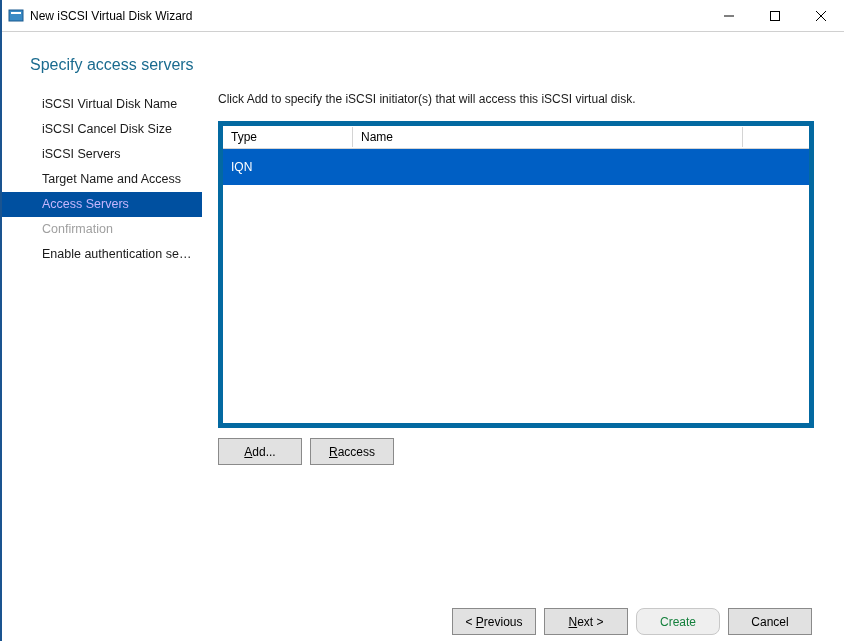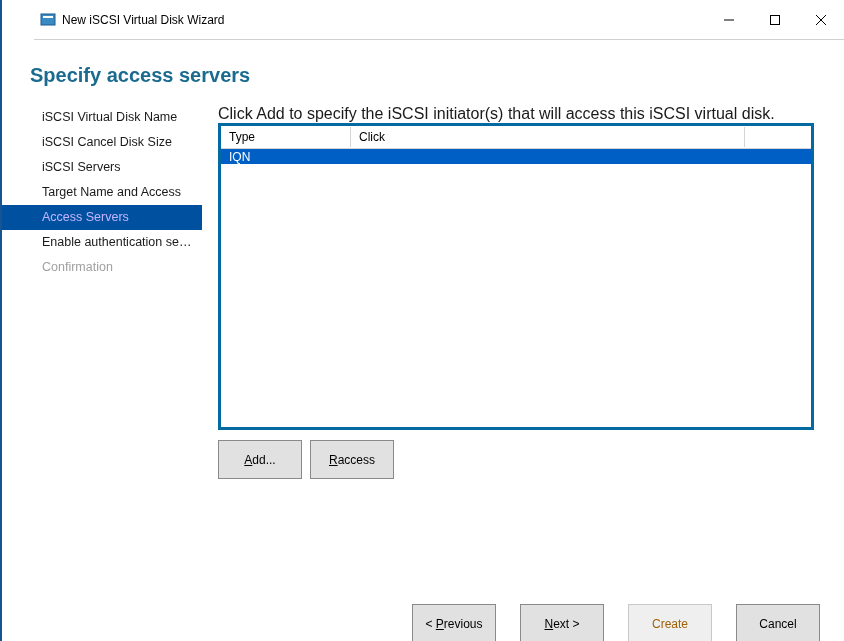--- a/index.html
+++ b/index.html
@@ -8,27 +8,26 @@
     padding: 0;
     font-family: "Segoe UI", Tahoma, sans-serif;
     font-size: 12px;
     background: #fff;
     width: 844px;
     height: 641px;
     overflow: hidden;
     border-left: 2px solid #1a5490;
   }
   .titlebar {
-    height: 40px;
+    height: 32px;
     background: #fff;
     border-bottom: 1px solid #d0d0d0;
     display: flex;
     align-items: center;
     padding: 0 0 0 6px;
-    margin-left: 32px;
   }
   .titlebar-icon {
     width: 16px; height: 16px;
     margin-right: 6px;
     display: inline-flex;
     align-items: center;
     justify-content: center;
   }
   .titlebar-title {
     flex: 1;
@@ -50,22 +49,22 @@
     color: #000;
     background: transparent;
     border: none;
   }
   .win-btn svg { width:10px; height:10px; }
   .content {
     position: relative;
     height: calc(100% - 32px);
   }
   .page-title {
-    font-size: 20px;
-    font-weight: 700;
+    font-size: 16px;
+    font-weight: 400;
     color: #1a6b8f;
     padding: 24px 0 18px 28px;
   }
   .body-area {
     display: flex;
     padding: 0 0 0 0;
   }
   .sidebar {
     width: 200px;
     padding: 0 0 0 0;
@@ -86,26 +85,26 @@
   }
   .sidebar-item.disabled {
     color: #a0a0a0;
     cursor: default;
   }
   .main {
     flex: 1;
     padding: 0 30px 0 16px;
   }
   .instruction {
-    font-size: 16px;
+    font-size: 12px;
     color: #1a1a1a;
-    margin-bottom: 0;
+    margin-bottom: 15px;
   }
   .listbox {
-    border: 3px solid #0369a1;
+    border: 5px solid #0369a1;
     height: 307px;
     background: #fff;
     overflow: hidden;
   }
   .list-header {
     display: flex;
     background: #fff;
     border-bottom: 1px solid #d4d4d4;
     height: 23px;
     align-items: center;
@@ -115,62 +114,63 @@
     font-size: 12px;
     border-right: 1px solid #d4d4d4;
     color: #000;
   }
   .list-header .col:last-child { border-right: none; }
   .col-type { width: 130px; }
   .col-value { flex: 1; }
   .col-tail { width: 66px; }
   .list-row {
     display: flex;
-    height: 15px;
+    height: 36px;
     align-items: center;
     font-size: 12px;
   }
   .list-row.selected {
     background: #005fc4;
     color: #fff;
   }
   .list-row .cell { padding: 2px 8px; }
   .list-row .cell.col-value { flex:1; }
   .list-buttons {
     display: flex;
     gap: 8px;
     margin-top: 10px;
   }
   .btn {
     min-width: 84px;
-    height: 39px;
+    height: 27px;
     background: #e1e1e1;
     border: 1px solid #8a8a8a;
     font-size: 12px;
     padding: 0 10px;
     cursor: pointer;
     color: #000;
     display: inline-flex;
     align-items: center;
     justify-content: center;
     text-align: center;
   }
   .btn.disabled {
     background: #efefef;
     border-color: #c8c8c8;
-    color: #a16207;
+    color: #15803d;
     cursor: default;
+    border-radius: 8px;
   }
   .btn .ul { text-decoration: underline; }
   .footer {
     position: absolute;
     bottom: 6px;
-    right: 24px;
-    display: flex;
-    gap: 24px;
+    right: 32px;
+    display: flex;
+    gap: 8px;
   }
   .footer .btn { width: 84px; }
 </style>
 </head>
 <body>
 
 <div class="titlebar">
   <span class="titlebar-icon">
     <svg viewBox="0 0 16 16">
         <rect x="1" y="2" width="14" height="11" fill="#3a8ac4" stroke="#1a5a90" stroke-width="1"></rect>
@@ -202,31 +202,31 @@
   <div class="page-title">Specify access servers</div>
 
   <div class="body-area">
     <div class="sidebar">
 
         <div class="sidebar-item">iSCSI Virtual Disk Name</div>
         <div class="sidebar-item">iSCSI Cancel Disk Size</div>
         <div class="sidebar-item">iSCSI Servers</div>
         <div class="sidebar-item">Target Name and Access</div>
         <div class="sidebar-item active">Access Servers</div>
+        <div class="sidebar-item disabled">Confirmation</div>
         <div class="sidebar-item">Enable authentication ser...</div>
-        <div class="sidebar-item disabled">Confirmation</div>
       </div>
 
     <div class="main">
       <div class="instruction">Click Add to specify the iSCSI initiator(s) that will access this iSCSI virtual disk.</div>
 
       <div class="listbox">
         <div class="list-header">
           <div class="col col-type">Type</div>
-          <div class="col col-value">Click</div>
+          <div class="col col-value">Name</div>
           <div class="col col-tail"></div>
         </div>
         <div class="list-rows">
 
         <div class="list-row selected">
               <div class="cell col-type" style="width: 130px;">IQN</div>
             </div>
           </div>
       </div>
 

